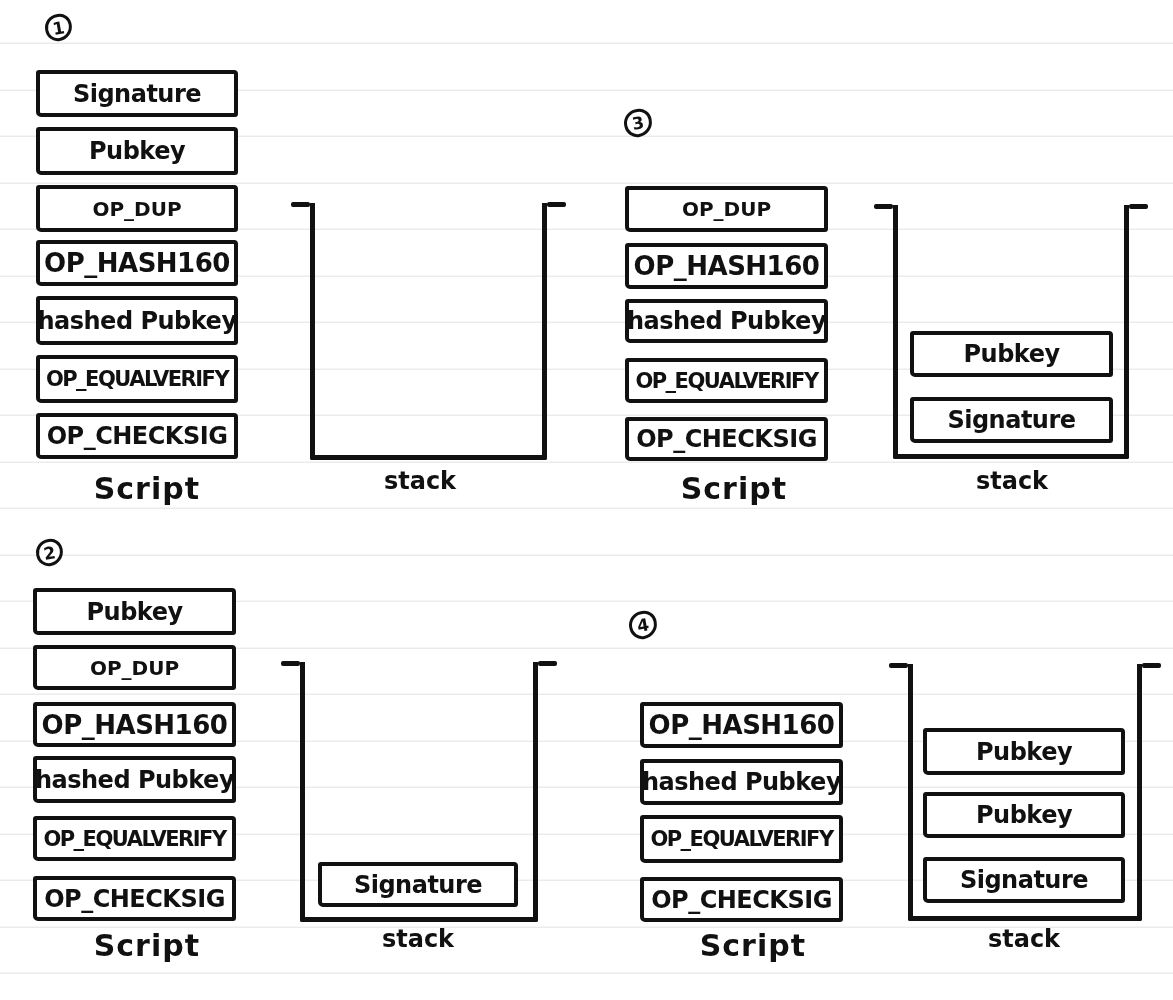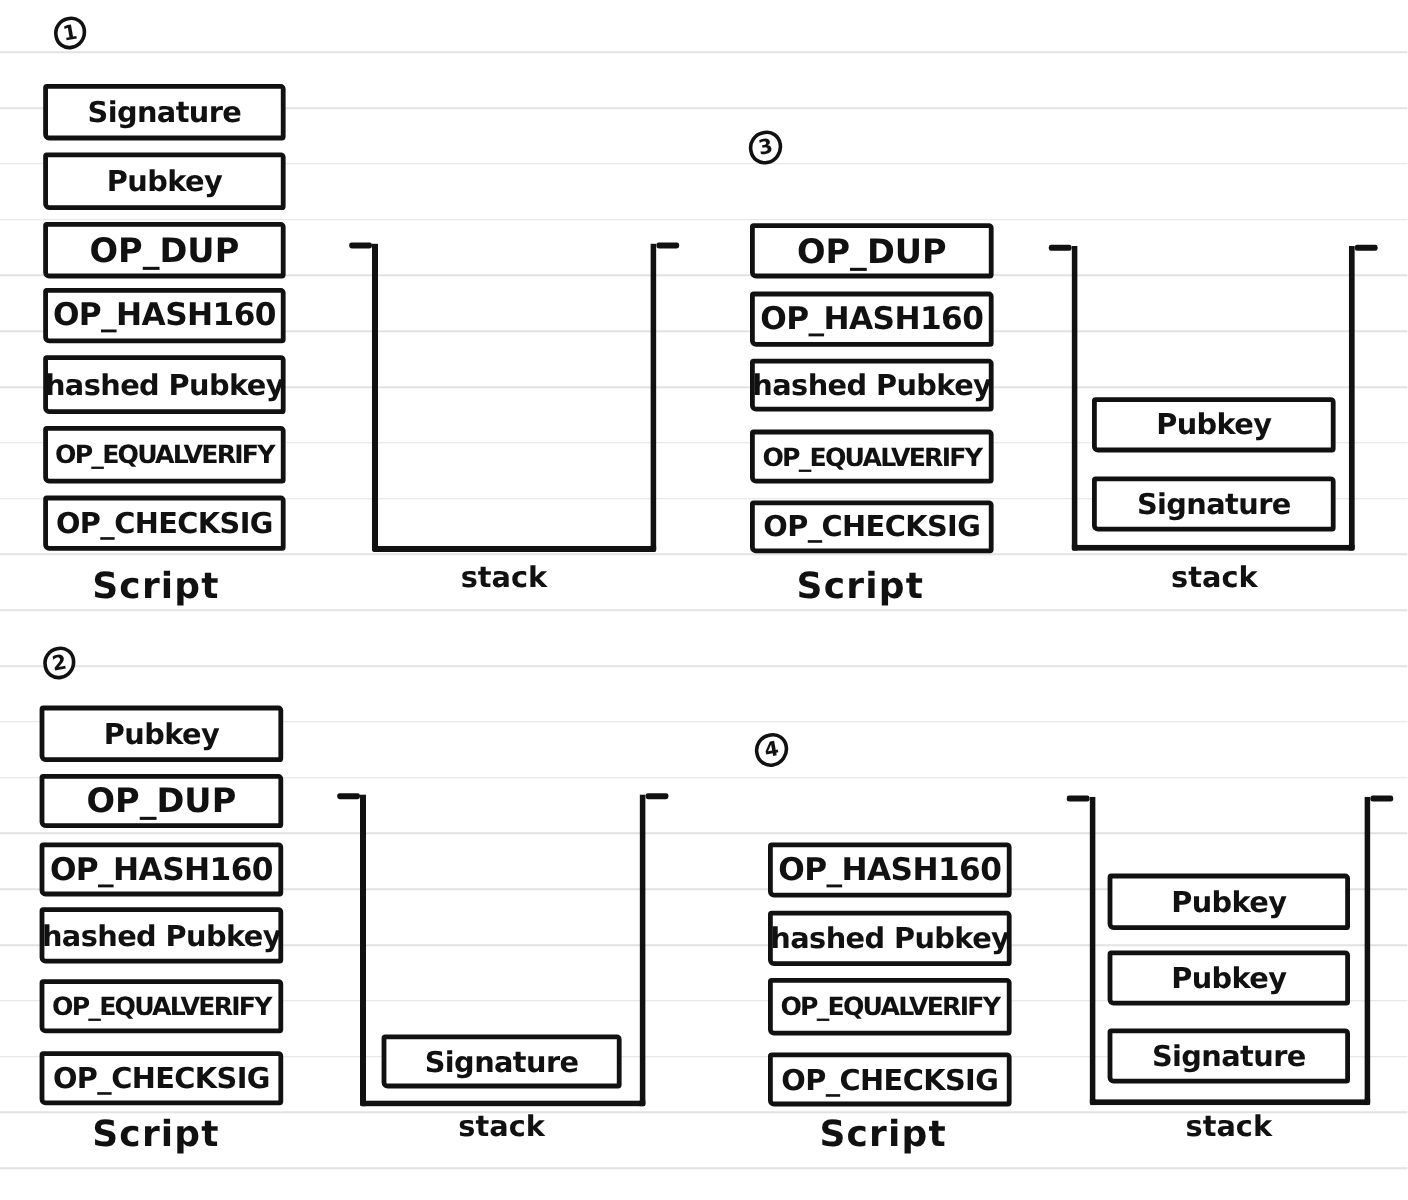--- a/index.html
+++ b/index.html
@@ -23,21 +23,21 @@
   
   .opbox{
     position:absolute;
     border:4px solid var(--ink);
     border-radius:3px 4px 3px 5px;
     background:var(--paper);
     display:flex;align-items:center;justify-content:center;
     font-weight:bold;font-size:24px;letter-spacing:-0.5px;
     white-space:nowrap;
   }
-  .fs28{font-size:28px;letter-spacing:0;}
+  .fs28{font-size:20px;letter-spacing:0;}
   .fs26{font-size:26px;letter-spacing:-0.5px;}
   .fs21{font-size:21px;letter-spacing:-1.5px;}
 
   
   .stackbox{
     position:absolute;
     border-left:5px solid var(--ink);
     border-right:5px solid var(--ink);
     border-bottom:5px solid var(--ink);
     border-radius:0 0 2px 2px;
@@ -58,21 +58,21 @@
     transform:rotate(-10deg);
     background:var(--paper);
   }
 
   .lbl{
     position:absolute;
     font-weight:bold;
     text-align:center;
     white-space:nowrap;
   }
-  .script-lbl{font-size:30px;letter-spacing:1px;}
+  .script-lbl{font-size:30px;letter-spacing:1px;text-align:right;}
   .stack-lbl{font-size:24px;letter-spacing:0;}
 </style>
 </head>
 <body>
 
 <div class="canvas">
 
   <div class="badge" style="left:45px;top:14px;width:27px;height:27px">1</div>
 
   <div class="opbox" style="left:36px;top:70px;width:202px;height:47px">Signature</div>

